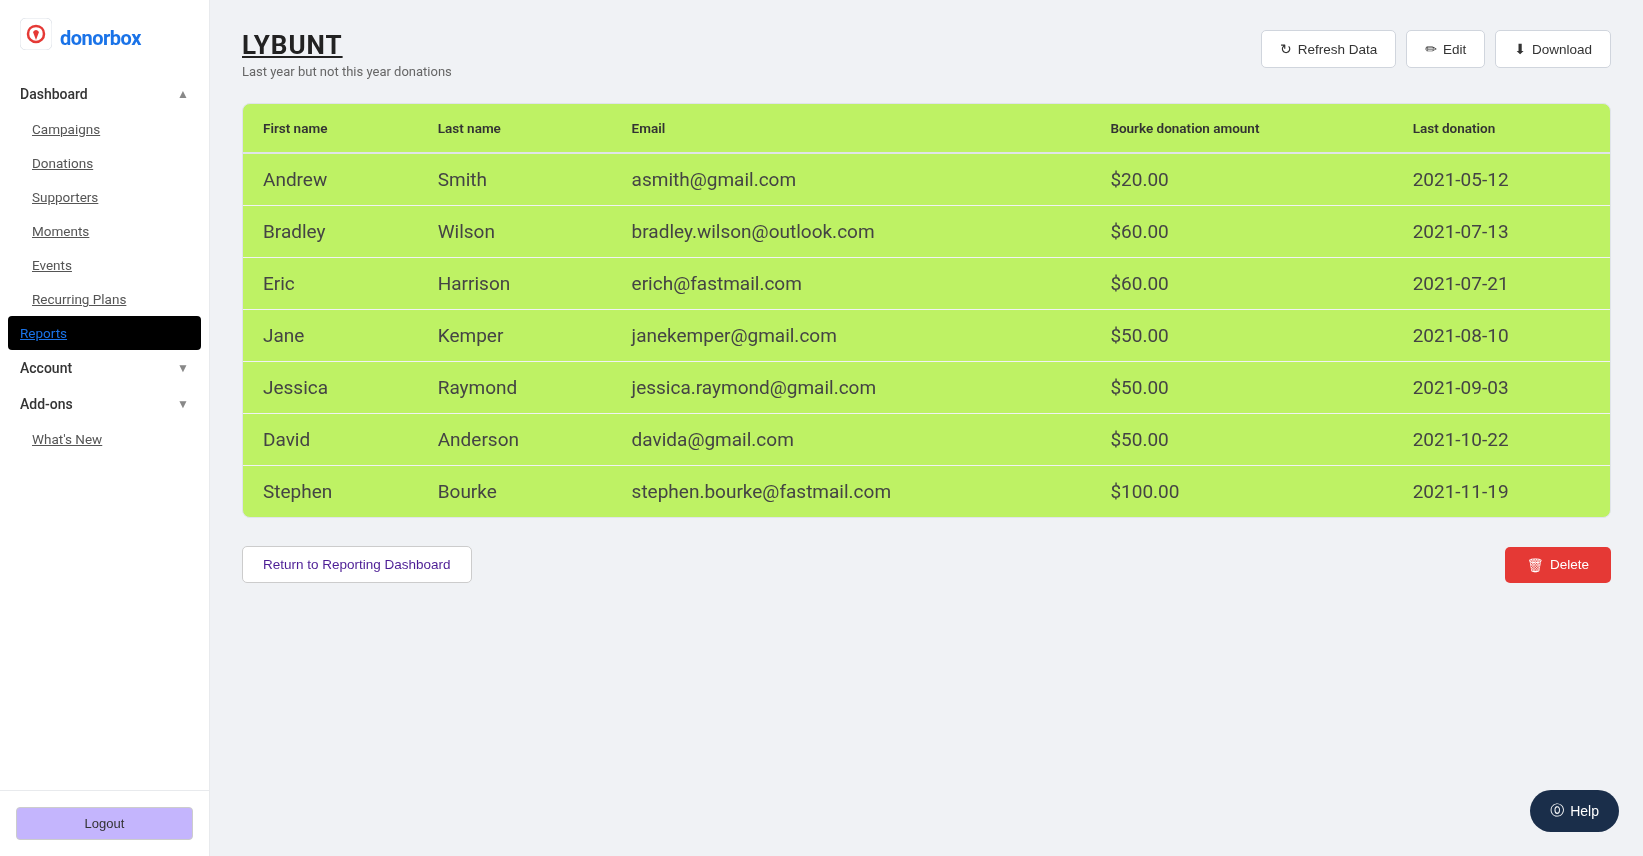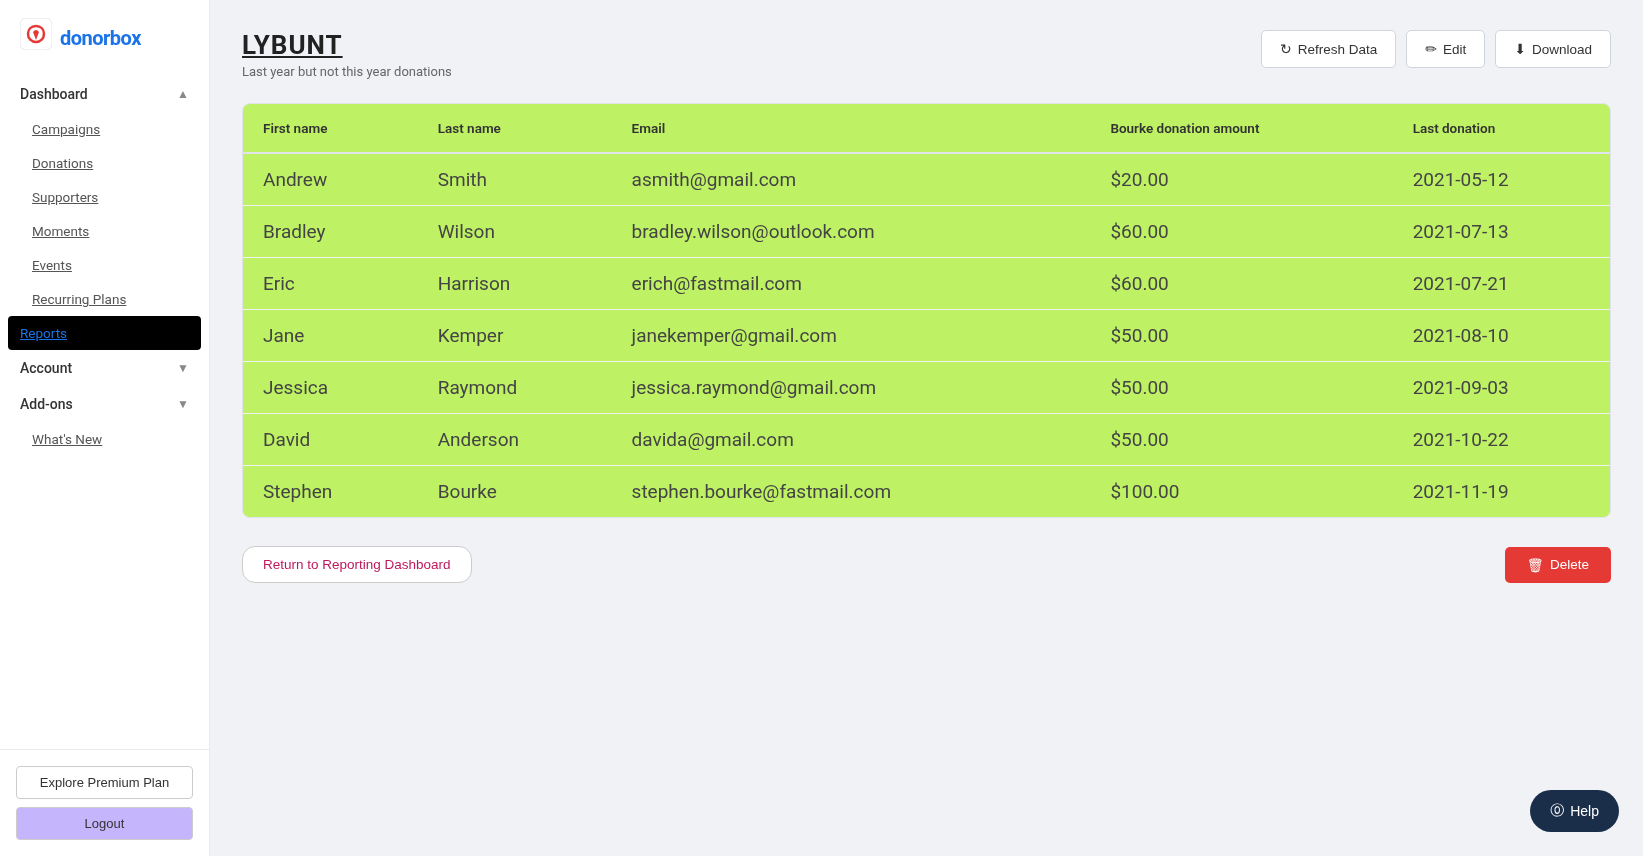--- a/index.html
+++ b/index.html
@@ -173,24 +173,24 @@
 
     
     .footer-actions {
       display: flex;
       justify-content: space-between;
       align-items: center;
     }
     .btn-return {
       background: #fff;
       border: 1px solid #ccc;
-      border-radius: 13px;
+      border-radius: 5px;
       padding: 10px 20px;
       font-size: 13.5px;
-      color: #be185d;
+      color: #4c1d95;
       cursor: pointer;
     }
     .btn-delete {
       background: #e53935;
       border: none;
       border-radius: 5px;
       padding: 10px 22px;
       font-size: 13.5px;
       color: #fff;
       cursor: pointer;
@@ -251,21 +251,20 @@
 
     <div class="nav-section-header">
       <span>Add-ons</span>
       <span class="nav-chevron">▼</span>
     </div>
 
     <a class="nav-sub-item" href="#"><span>What's New</span></a>
   </nav>
 
   <div class="sidebar-bottom">
-    <button class="explore-btn">Explore Premium Plan</button>
     <button class="logout-btn">Logout</button>
   </div>
 </aside>
 
 <main class="main-content">
 
   <div class="page-header">
     <div class="page-title-section">
       <h1 class="page-title">LYBUNT</h1>
       <p class="page-subtitle">Last year but not this year donations</p>

